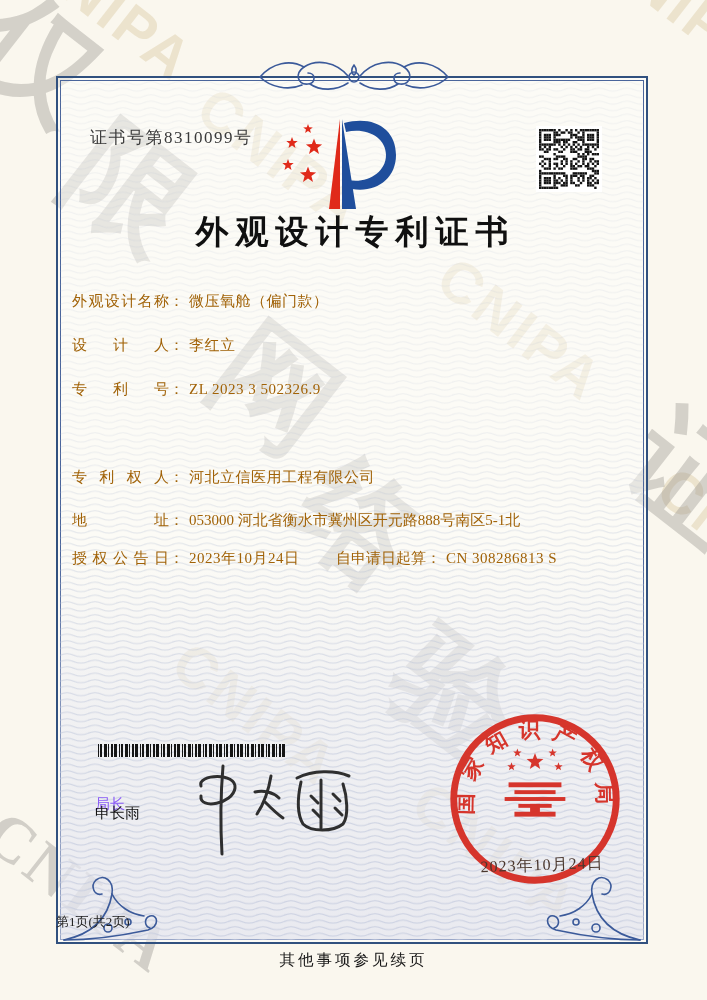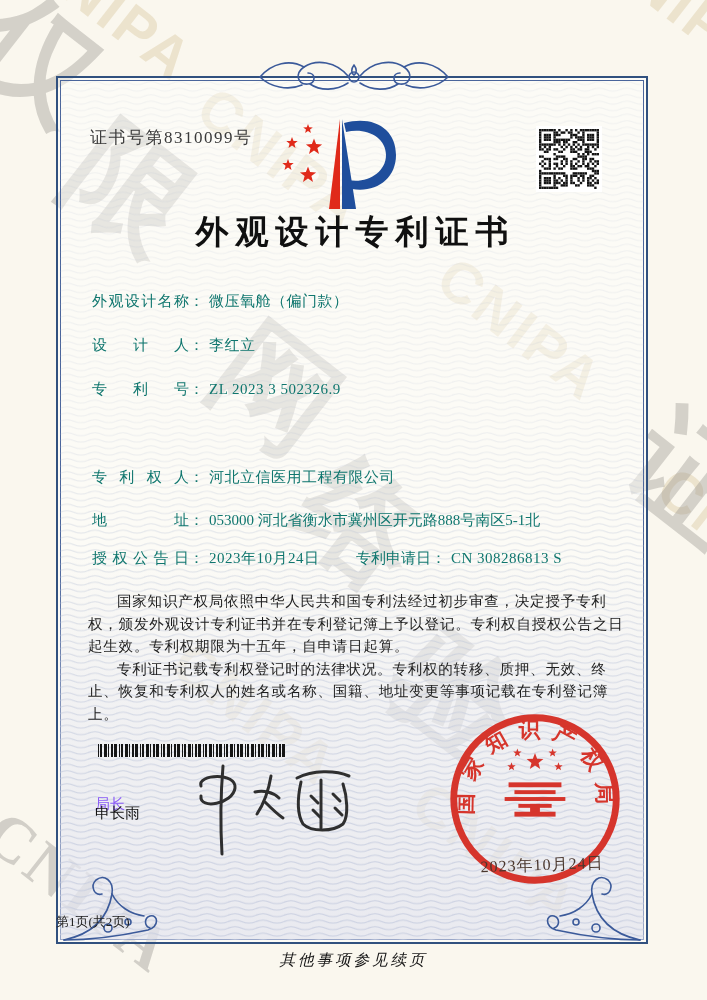--- a/index.html
+++ b/index.html
@@ -24,40 +24,40 @@
   .tint{position:absolute;left:60px;top:80px;width:584px;height:860px;z-index:1;
     background:linear-gradient(180deg,rgba(224,226,238,0) 0%,rgba(224,226,238,0) 55%,rgba(222,224,237,.35) 72%,rgba(218,220,235,.55) 100%);}
   .ornament{position:absolute;z-index:2;}
   
   .content{position:absolute;inset:0;z-index:3;}
   .cert-no{position:absolute;left:90px;top:126px;font-size:17px;letter-spacing:1.5px;color:#3a3a3a;}
   .logo{position:absolute;left:272px;top:112px;width:140px;height:102px;}
   .qr{position:absolute;left:536px;top:126px;width:66px;height:66px;}
   .title{position:absolute;left:56px;top:210px;width:592px;text-align:center;
     font-size:33px;font-weight:700;letter-spacing:7px;text-indent:7px;color:#101010;}
-  .field-row{position:absolute;left:92px;width:540px;font-size:15px;color:#0f766e;white-space:nowrap;}
+  .field-row{position:absolute;left:72px;width:540px;font-size:15px;color:#a16207;white-space:nowrap;}
   .flabel{display:inline-block;width:97px;text-align:justify;text-align-last:justify;vertical-align:bottom;}
   .colon{margin-right:5px;}
   .fvalue{letter-spacing:.5px;}
   .fgroup2{position:absolute;left:264px;top:0;}
   .bodytext{position:absolute;left:88px;top:590px;width:536px;font-size:14.5px;
     line-height:22.5px;letter-spacing:.8px;color:#1d1d1d;}
   .bodytext p{margin:0;text-indent:2em;}
   .barcode{position:absolute;left:98px;top:744px;width:188px;height:13px;}
   .sig-title{position:absolute;left:95px;top:795px;font-size:15px;color:#8b5cf6;
     font-family:"Liberation Sans","DejaVu Sans",sans-serif;}
   .sig-name{position:absolute;left:95px;top:804px;font-size:15px;color:#111;
     font-family:Liberation Serif, serif;}
   .signature{position:absolute;left:185px;top:762px;width:185px;height:100px;}
   .seal{position:absolute;left:442px;top:706px;width:186px;height:186px;z-index:4;opacity:.93;}
   .seal-date{position:absolute;left:462px;top:855px;width:160px;text-align:center;z-index:5;
     font-size:16px;letter-spacing:1px;color:#4a372e;transform:rotate(-2deg);}
   .page-info{position:absolute;left:56px;top:913px;width:528px;text-align:left;font-size:13px;color:#222;}
   .continuation{position:absolute;left:0;top:950px;width:707px;text-align:center;
-    font-size:15.5px;letter-spacing:3px;color:#161616;font-style:italic;}
+    font-size:15.5px;letter-spacing:3px;color:#161616;}
 </style>
 </head>
 <body>
 
 <div class="page">
 
   <span class="wm wm-cream" style="left:15px;top:-25px">CNIPA</span>
   <span class="wm wm-cream" style="left:185px;top:125px">CNIPA</span>
   <span class="wm wm-cream" style="left:585px;top:-30px">CNIPA</span>
   <span class="wm wm-cream" style="left:425px;top:295px">CNIPA</span>
@@ -466,28 +466,24 @@
     </div>
     <div class="field-row" style="top:468px">
       <span class="flabel">专利权人</span><span class="colon">：</span><span class="fvalue">河北立信医用工程有限公司</span>
     </div>
     <div class="field-row" style="top:511px">
       <span class="flabel">地址</span><span class="colon">：</span><span class="fvalue" style="letter-spacing:0">053000 河北省衡水市冀州区开元路888号南区5-1北</span>
     </div>
     <div class="field-row" style="top:549px">
       <span class="flabel">授权公告日</span><span class="colon">：</span><span class="fvalue">2023年10月24日</span>
       <span class="fgroup2">
-        <span>专利申请日</span><span class="colon">：</span><span class="fvalue">CN 308286813 S</span>
+        <span>自申请日起算</span><span class="colon">：</span><span class="fvalue">CN 308286813 S</span>
       </span>
     </div>
 
-    <div class="bodytext">
-      <p>国家知识产权局依照中华人民共和国专利法经过初步审查，决定授予专利权，颁发外观设计专利证书并在专利登记簿上予以登记。专利权自授权公告之日起生效。专利权期限为十五年，自申请日起算。</p>
-      <p>专利证书记载专利权登记时的法律状况。专利权的转移、质押、无效、终止、恢复和专利权人的姓名或名称、国籍、地址变更等事项记载在专利登记簿上。</p>
-    </div>
 
     <svg class="barcode" id="barcode" viewBox="0 0 188 13" preserveAspectRatio="none">
         <rect x="0" y="0" width="1" height="13" fill="#151515"></rect>
         <rect x="2" y="0" width="2" height="13" fill="#151515"></rect>
         <rect x="6" y="0" width="3" height="13" fill="#151515"></rect>
         <rect x="10" y="0" width="1" height="13" fill="#151515"></rect>
         <rect x="13" y="0" width="2" height="13" fill="#151515"></rect>
         <rect x="16" y="0" width="3" height="13" fill="#151515"></rect>
         <rect x="21" y="0" width="1" height="13" fill="#151515"></rect>
         <rect x="23" y="0" width="2" height="13" fill="#151515"></rect>

